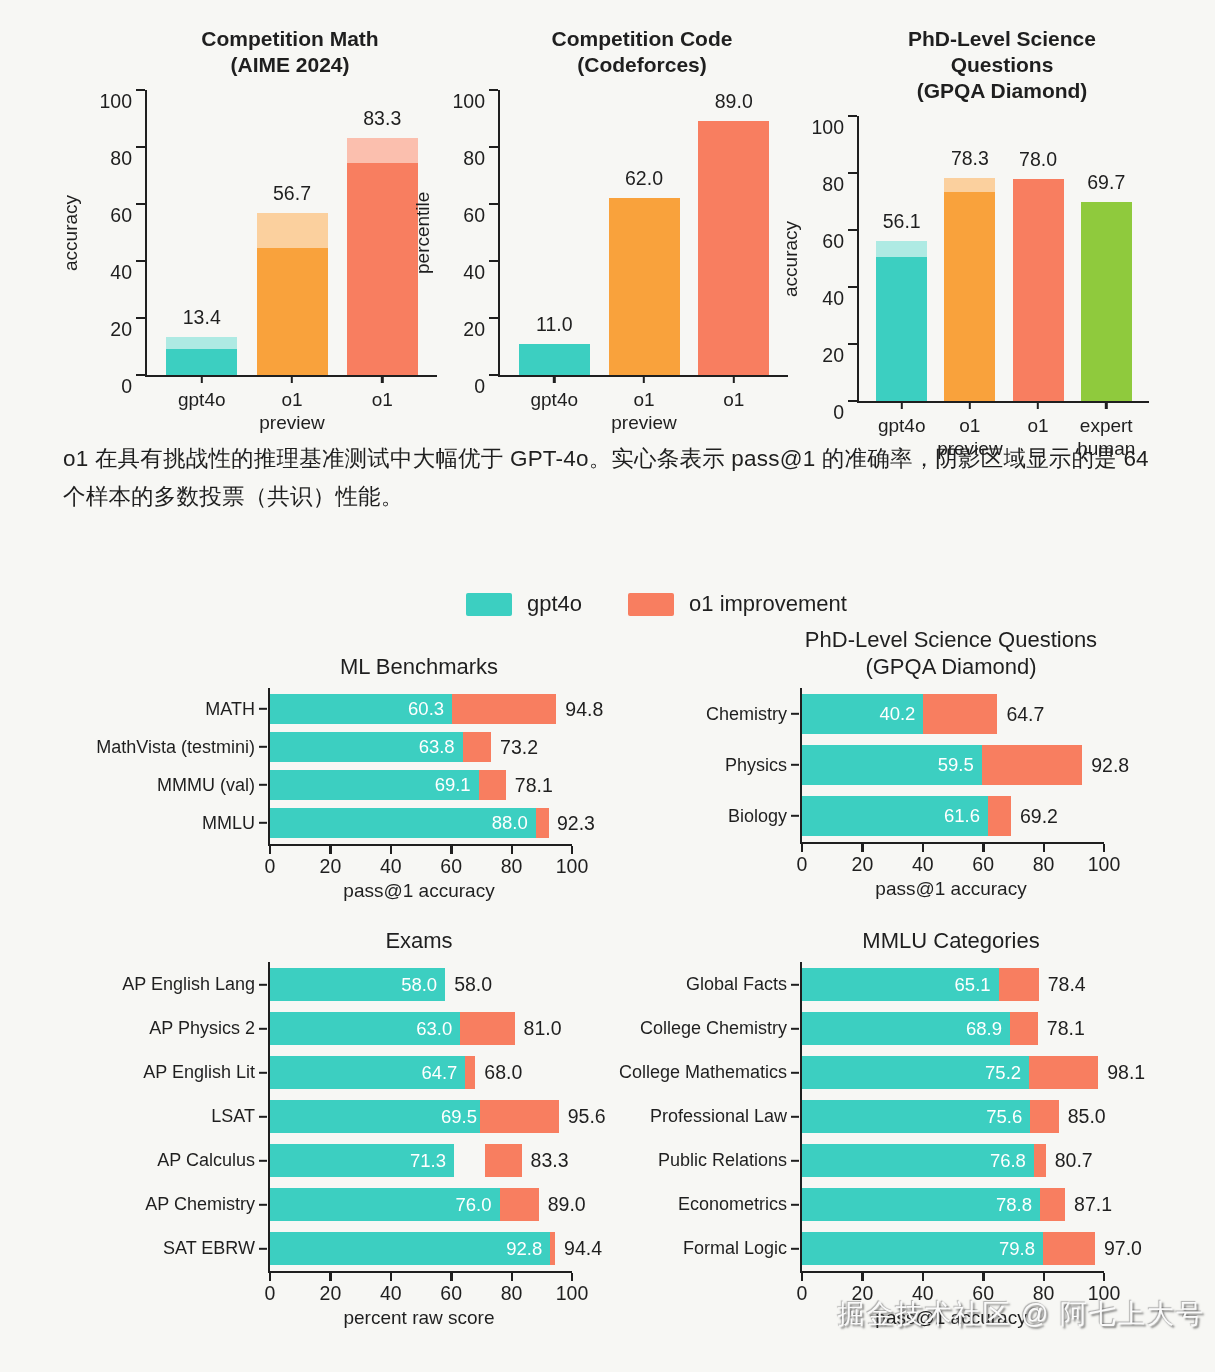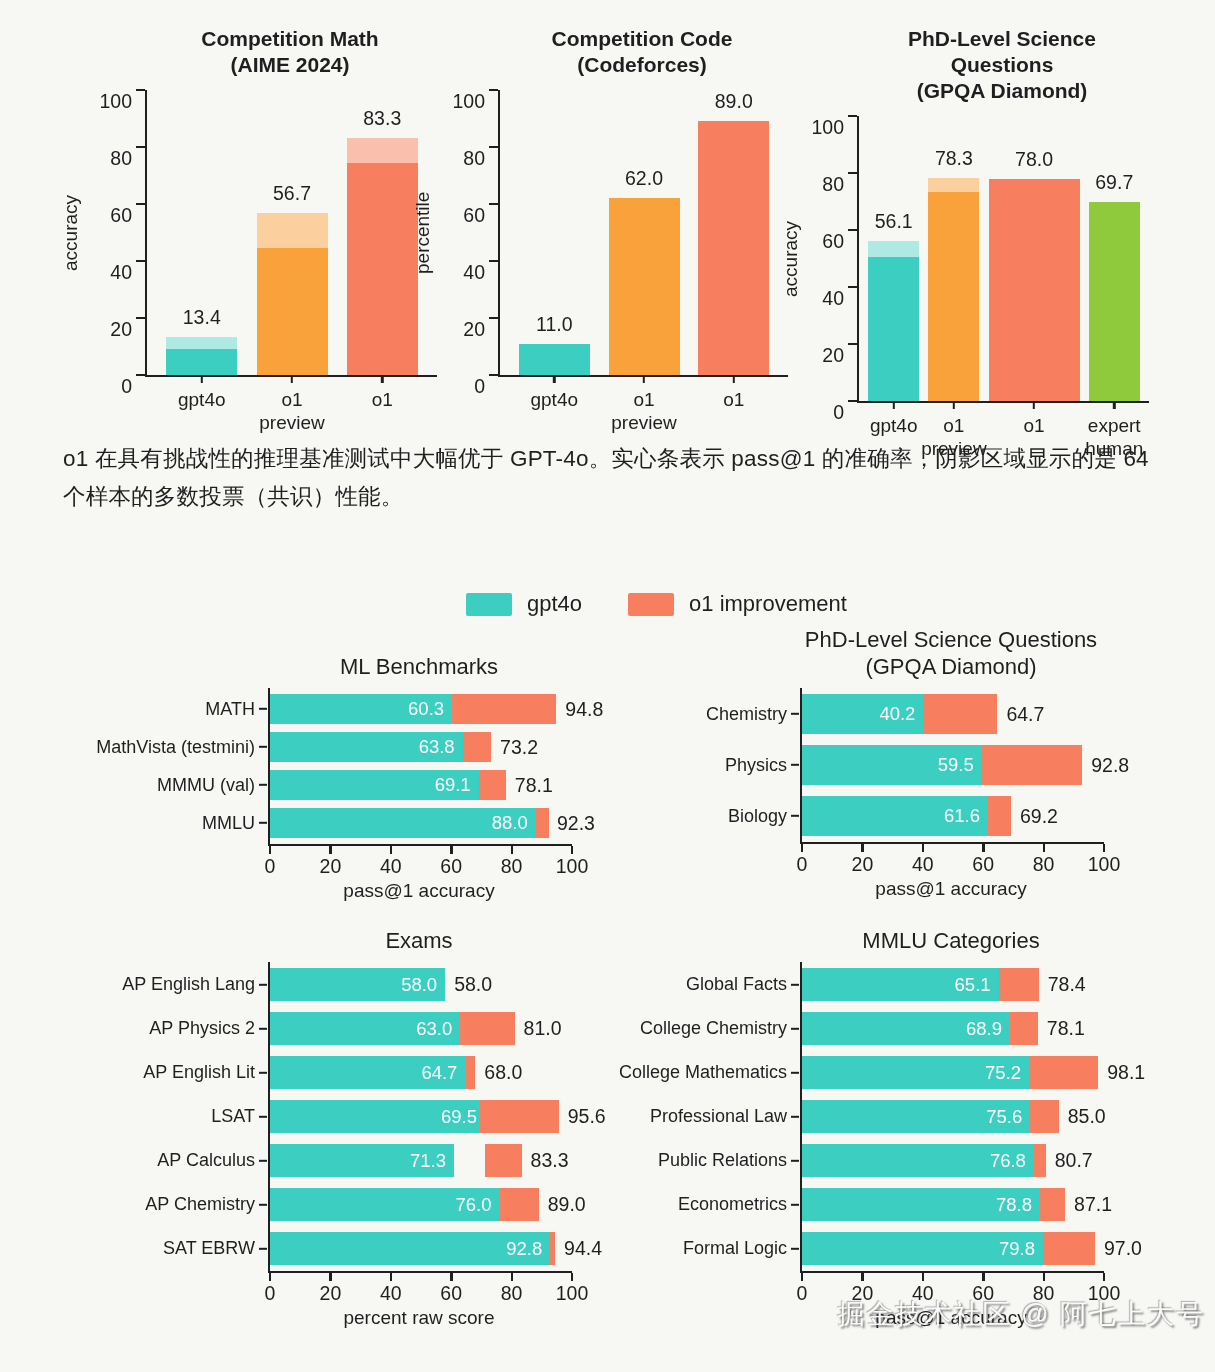--- a/index.html
+++ b/index.html
@@ -220,21 +220,21 @@
             <div class="vbar" style="height: 223.155px; background: rgb(251, 208, 158);">
               <div class="vbarsolid" style="height: 208.905px; background: rgb(249, 162, 60);"></div>
             </div>
             <div class="vval" style="bottom: 231.155px;">78.3</div>
             <div class="xtickmark"></div>
             <div class="vxlab">
               <div>o1</div>
               <div>preview</div>
             </div>
           </div>
-          <div class="vbarwrap" style="width: 51px; padding-left: 40px;">
+          <div class="vbarwrap" style="width: 51px;">
             <div class="vbar" style="height: 222.3px; background: rgb(251, 191, 174);">
               <div class="vbarsolid" style="height: 222.3px; background: rgb(248, 126, 96);"></div>
             </div>
             <div class="vval" style="bottom: 230.3px;">78.0</div>
             <div class="xtickmark"></div>
             <div class="vxlab">
               <div>o1</div>
             </div>
           </div>
           <div class="vbarwrap" style="width: 51px;">

